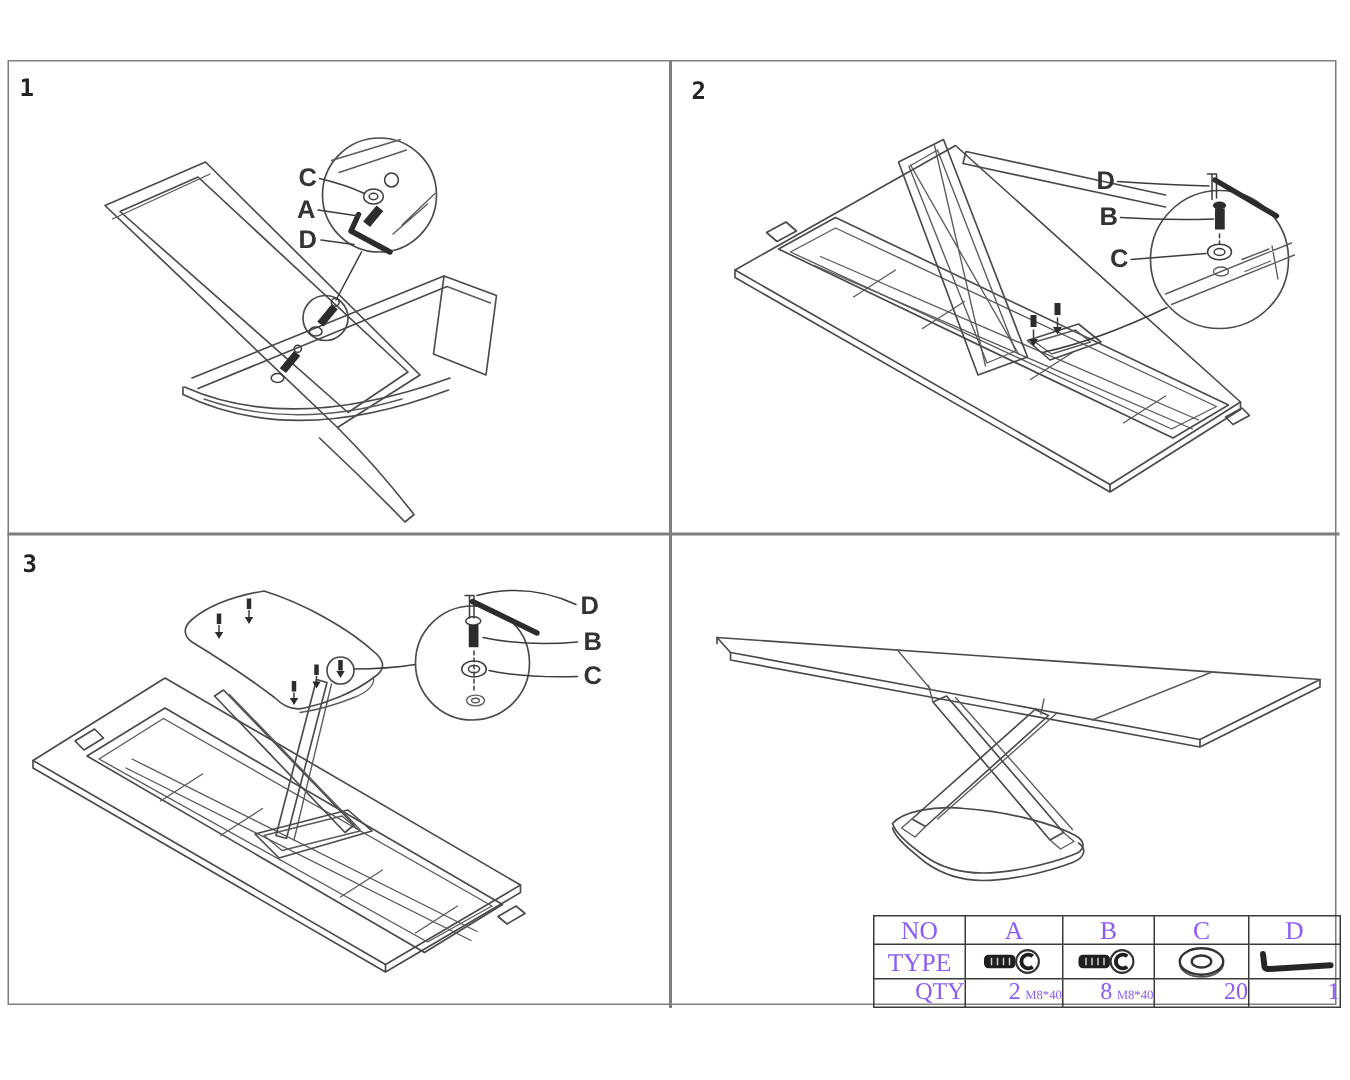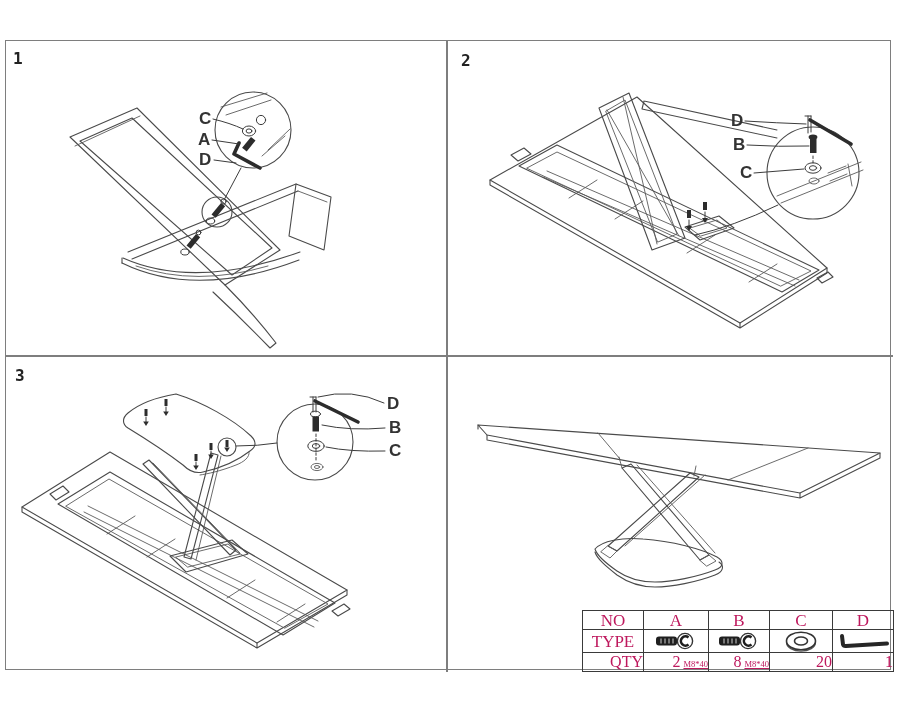--- a/index.html
+++ b/index.html
@@ -16,27 +16,27 @@
   svg.panel { position:absolute; overflow:visible; }
   .ln  { fill:none; stroke:#4a4a4a; stroke-width:1.1; stroke-linejoin:round; stroke-linecap:round; }
   .lt  { fill:none; stroke:#5a5a5a; stroke-width:0.9; stroke-linejoin:round; stroke-linecap:round; }
   .dk  { fill:#2c2c2c; stroke:none; }
   .keyline { fill:none; stroke:#2c2c2c; stroke-width:3.6; stroke-linecap:round; stroke-linejoin:round; }
   .thin { fill:none; stroke:#3c3c3c; stroke-width:1; stroke-linecap:round; }
   .dash { stroke-dasharray:2.5 2.2; }
   .lbl { font-family:"Liberation Sans",sans-serif; font-size:17px; font-weight:600; fill:#333; }
 
   table.parts { position:absolute; left:582px; top:610px; border-collapse:collapse;
-                table-layout:fixed; font-family:"Liberation Serif",serif; color:#be185d; }
+                table-layout:fixed; font-family:"Liberation Serif",serif; color:#8b5cf6; }
   table.parts td { border:1.4px solid #3a3a3a; text-align:center; vertical-align:middle;
                    padding:0; font-size:17px; line-height:1; }
   table.parts tr.r1 td { height:18px; }
   table.parts tr.r2 td { height:21px;margin-left:42px; }
   table.parts tr.r3 td { height:18px; font-size:16px;text-align:right; }
-  .spec { font-size:8.5px; margin-left:3px; letter-spacing:0;text-decoration:underline; }
+  .spec { font-size:8.5px; margin-left:3px; letter-spacing:0; }
   .icon-svg { display:block; margin:0 auto; }
 </style>
 </head>
 <body>
 
 <div class="sheet">
   <div class="frame"></div>
   <div class="vdiv"></div>
   <div class="hdiv"></div>
 

